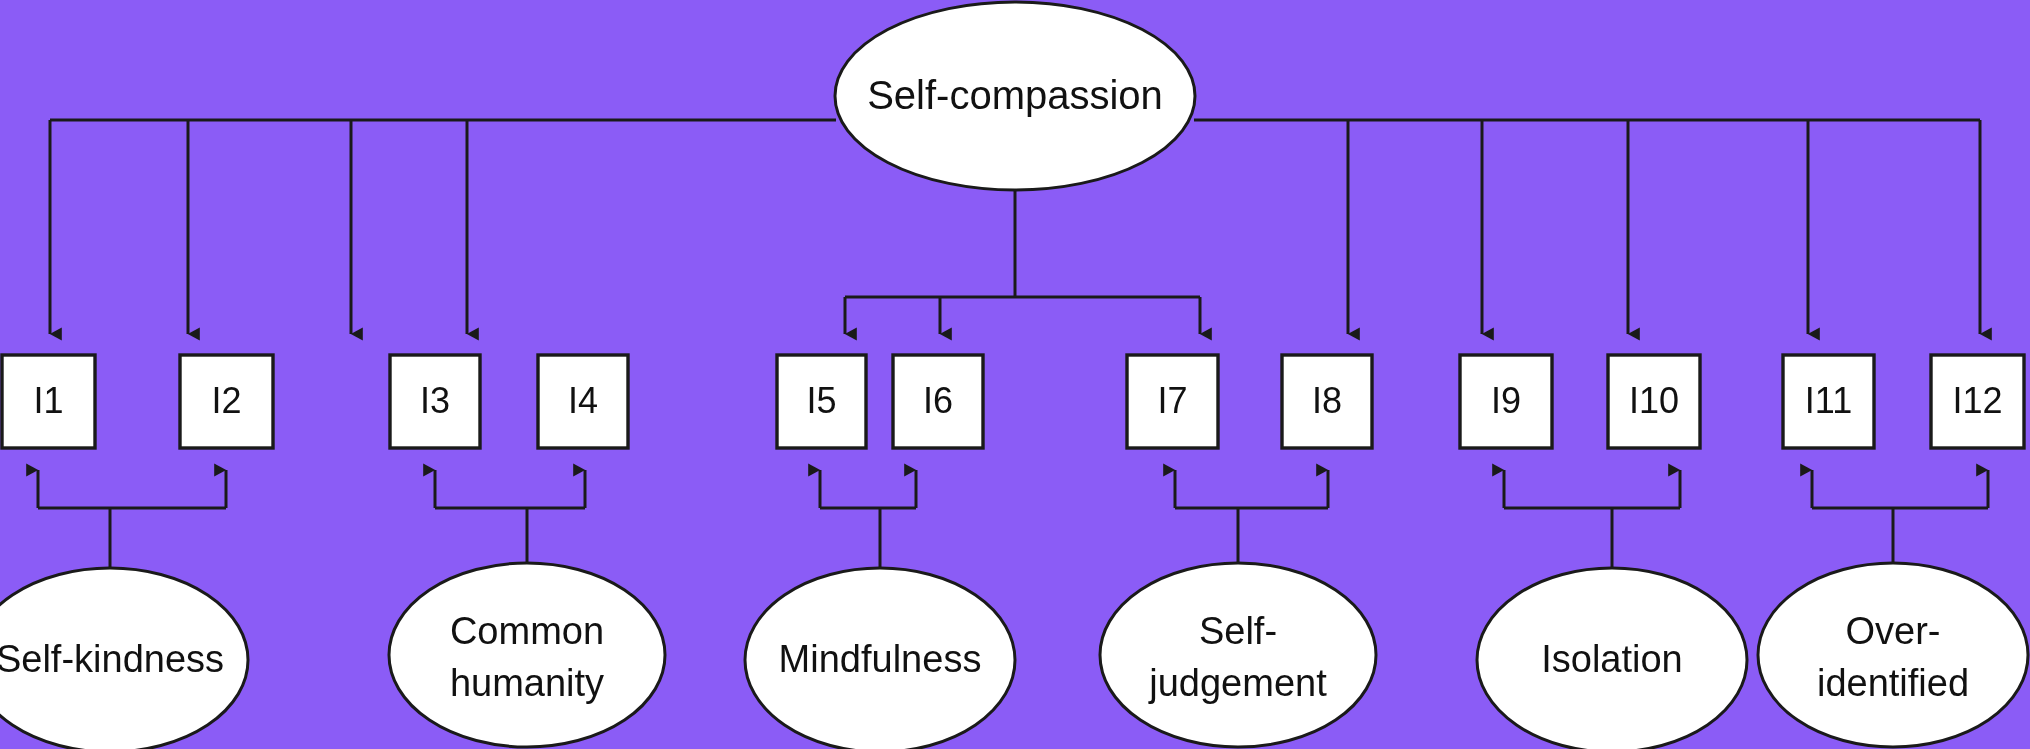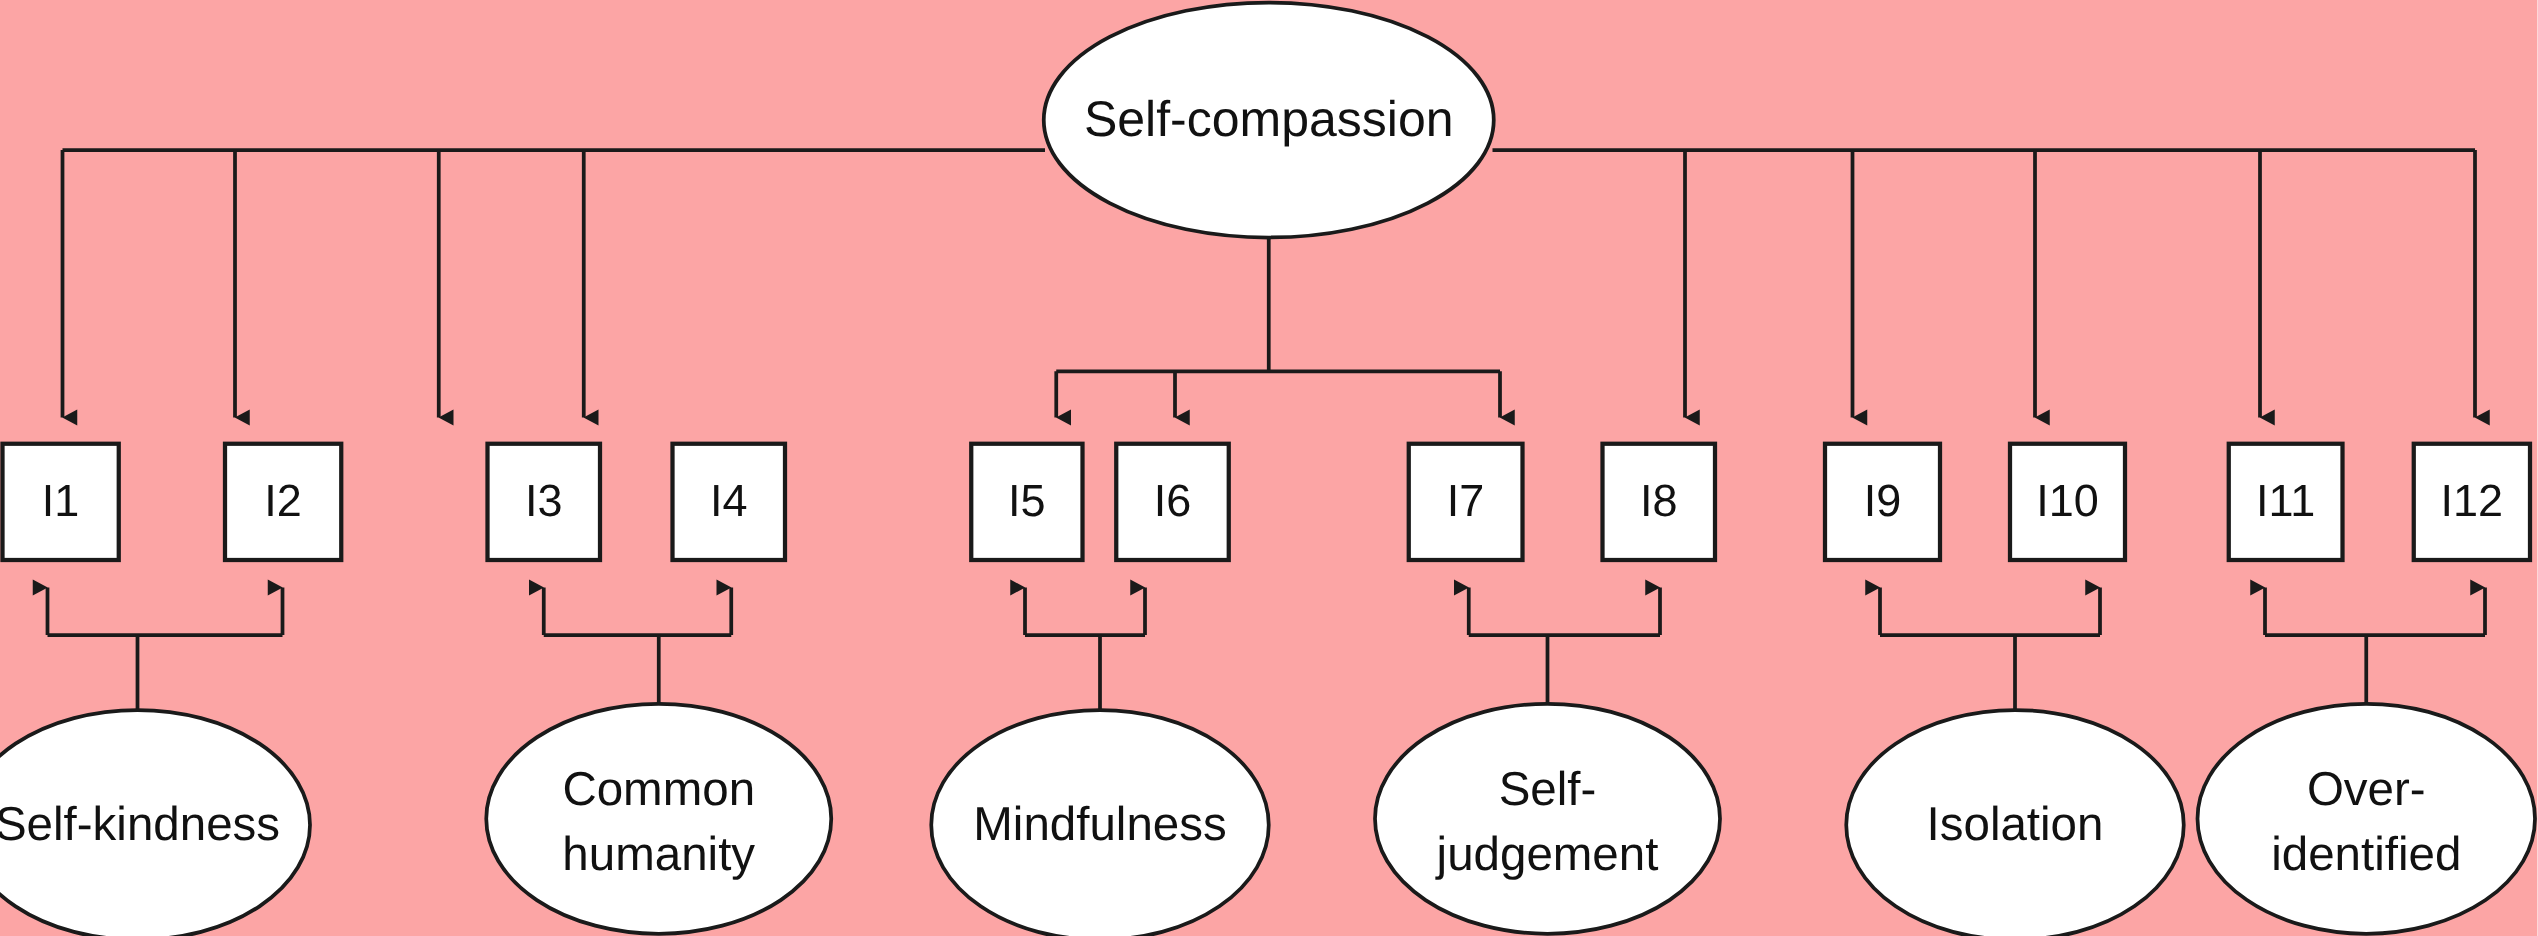--- a/index.html
+++ b/index.html
@@ -7,21 +7,21 @@
     padding: 0;
     background: #ffffff;
   }
   body {
     font-family: "Liberation Sans", sans-serif;
   }
   #diagram-root {
     position: relative;
     width: 2030px;
     height: 749px;
-    background: #fca5a5;
+    background: #8b5cf6;
     overflow: hidden;
   }
   svg.diagram-canvas {
     position: absolute;
     top: 0;
     left: 0;
     width: 2030px;
     height: 749px;
     display: block;
   }

